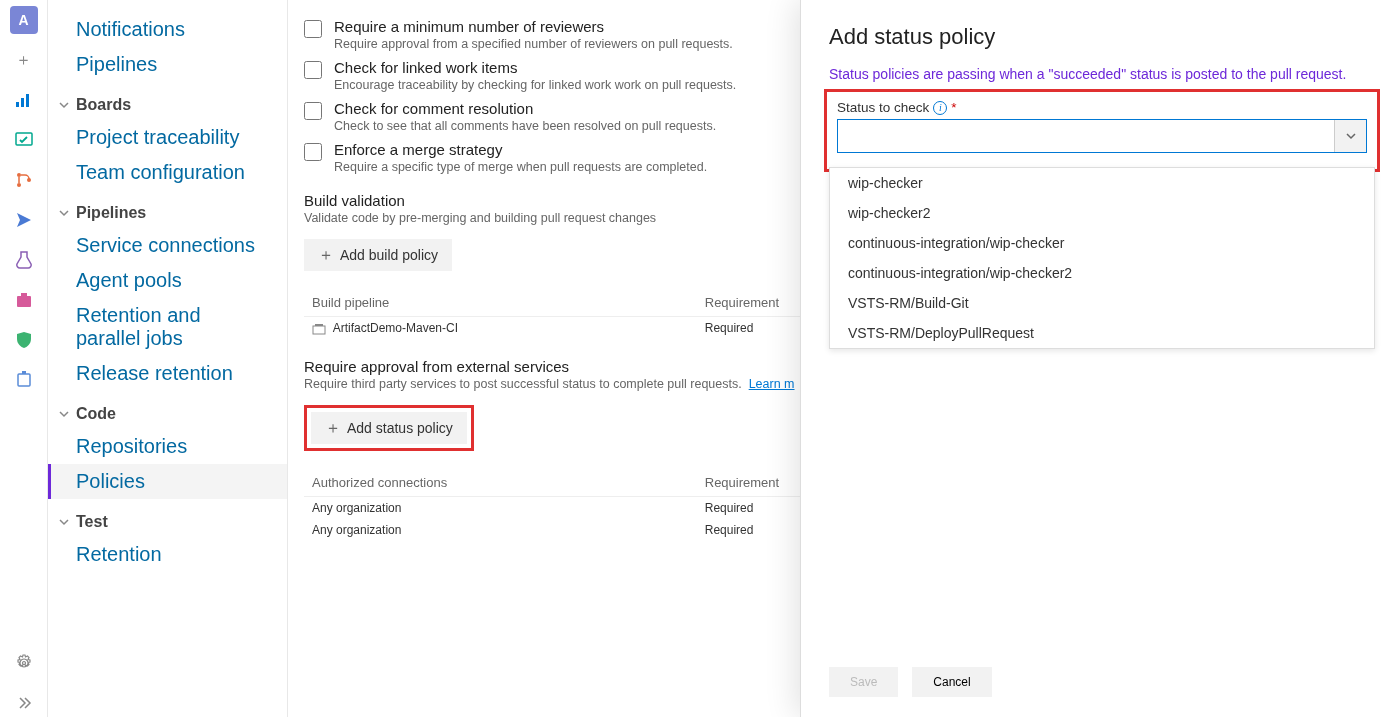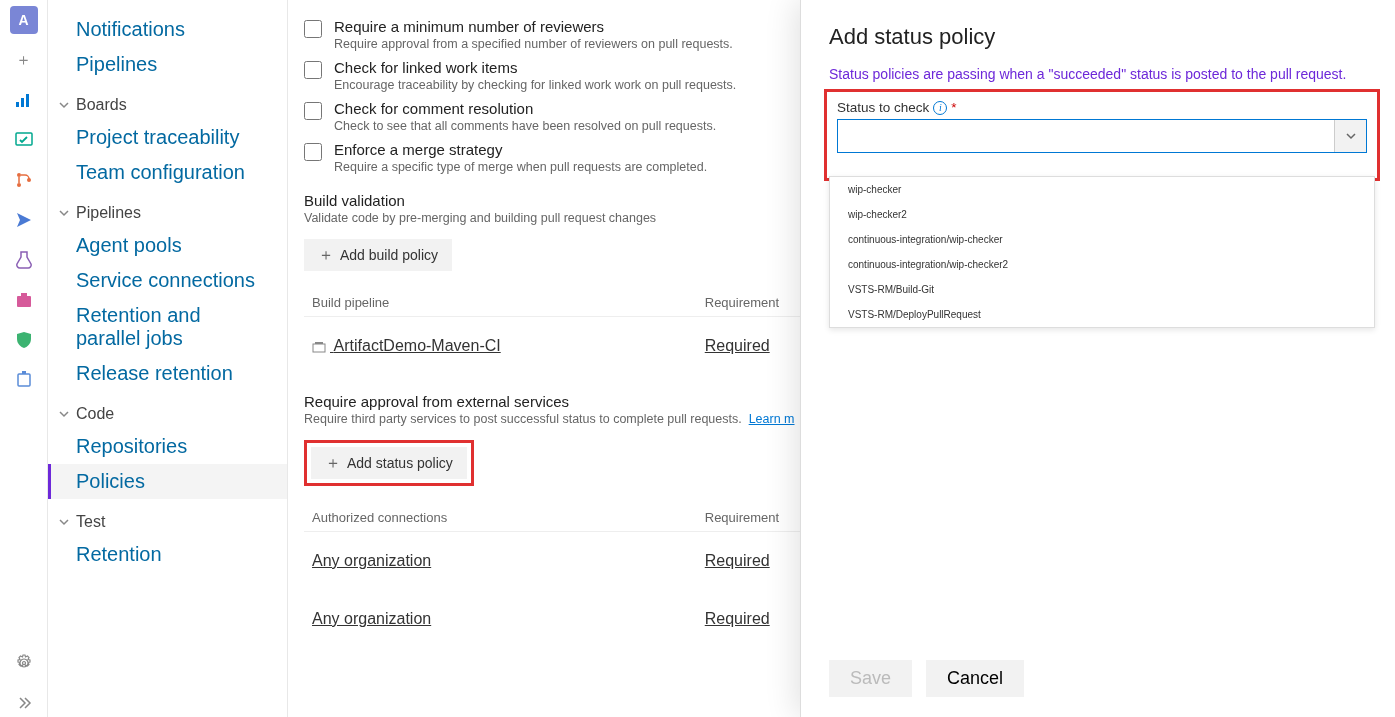--- a/index.html
+++ b/index.html
@@ -3,53 +3,53 @@
 <meta charset="utf-8">
 <style>
   * { box-sizing: border-box; }
   body { margin: 0; font-family: "Segoe UI", -apple-system, Helvetica, Arial, sans-serif; font-size: 14px; color: #333; background: #fff; overflow: hidden; }
   .app { display: flex; width: 1395px; height: 717px; position: relative; }
   .iconrail { width: 48px; border-right: 1px solid #e8e8e8; display: flex; flex-direction: column; align-items: center; padding-top: 6px; gap: 12px; }
   .iconrail .sq { width: 28px; height: 28px; border-radius: 4px; display:flex; align-items:center; justify-content:center; font-size:14px; }
   .iconrail .spacer { flex:1; }
   .settingsnav { width: 240px; border-right: 1px solid #e8e8e8; overflow-y:auto; padding: 12px 0 40px; }
   .settingsnav .item { padding: 6px 18px 6px 28px; color:#0369a1; cursor:pointer; font-size:20px; }
-  .settingsnav .grp { display:flex; align-items:center; gap:6px; padding: 14px 10px 6px 10px; color:#444; font-size:16px; }
+  .settingsnav .grp { display:flex; align-items:center; gap:6px; padding: 14px 10px 6px 10px; color:#444; font-size:16px;font-weight:bold; }
   .settingsnav .chev { width:12px; height:12px; color:#888; }
   .settingsnav .item.active { border-left: 3px solid #6d28d9; padding-left:25px; font-weight:400; background:#f4f4f4; }
   .main { flex:1; overflow:hidden; padding: 18px 0 0 16px; }
   .section-title { font-size:15px; color:#222; font-weight:400; }
   .section-desc { font-size:12.5px; color:#666; margin:2px 0 14px; }
   .chk { display:flex; gap:12px; margin-bottom: 8px; }
   .chk input[type=checkbox]{ width:18px; height:18px; margin:2px 0 0 0; accent-color:#0078d4; }
   .chk .t { font-size:15px; color:#222; }
   .chk .d { font-size:12.5px; color:#666; }
   .chk .body { display:flex; flex-direction:column; gap:2px; }
   .addbtn { display:inline-flex; align-items:center; gap:6px; border:none; background:#f2f2f2; color:#333; padding: 8px 14px; font-size:14px; cursor:pointer; }
   .tbl { margin-top:18px; width:100%; border-collapse: collapse; }
   .tbl th { text-align:left; font-weight:400; color:#666; font-size:13px; padding:6px 8px; border-bottom:1px solid #eee; }
-  .tbl td { padding:20px 8px; font-size:16px; color:#333; border-bottom: none; text-decoration: underline; }
+  .tbl td { padding:4px 8px; font-size:12px; color:#333; border-bottom: none; }
   .muted { color:#999; }
   .link { color:#0078d4; text-decoration:underline; cursor:pointer; }
   .highlight { outline: 3px solid #e03030; outline-offset: 2px; }
   .highlight-box { border: 3px solid #e03030; padding:4px; display:inline-block; }
   
   .panel { position:absolute; right:0; top:0; height:717px; width:595px; background:#fff; border-left:1px solid #ddd; box-shadow: -4px 0 30px rgba(0,0,0,.12); padding: 24px 20px 20px 28px; display:flex; flex-direction:column; }
   .panel-title { font-size:22px; font-weight:400; color:#222; margin-bottom:16px; }
   .panel-desc { font-size:14px; color:#6d28d9; margin-bottom:12px; }
-  .field { margin-bottom:15px; }
+  .field { margin-bottom:6px; }
   .lbl { font-size:13.5px; color:#333; display:flex; align-items:center; gap:4px; margin-bottom:4px; }
   .req { color:#c00; }
   .combo { width:100%; position:relative; }
   .combo-input { width:100%; height:34px; border:1px solid #0078d4; padding:0 34px 0 10px; font-size:14px; outline:none; }
   .combo-btn { position:absolute; right:1px; top:1px; width:32px; height:32px; background:#f2f2f2; border:none; border-left:1px solid #ccc; display:flex; align-items:center; justify-content:center; cursor:pointer; }
   .dropdown { border:1px solid #ddd; margin-top:0; background:#fff; box-shadow:0 2px 6px rgba(0,0,0,.1); }
-  .dropdown .opt { padding:7px 18px; font-size:10px; color:#333; cursor:pointer; }
+  .dropdown .opt { padding:7px 18px; font-size:14px; color:#333; cursor:pointer; }
   .panel-actions { margin-top:auto; display:flex; gap:14px; padding-top:16px;}
-  .btn { padding:7px 20px; font-size:18px; border:1px solid transparent; background:#f2f2f2; cursor:pointer; }
+  .btn { padding:7px 20px; font-size:12px; border:1px solid transparent; background:#f2f2f2; cursor:pointer; }
   .btn[disabled] { color:#bbb; cursor:default; }
   svg { display:block; }
   .info-icon { width:14px; height:14px; color:#0078d4; border:1px solid #0078d4; border-radius:50%; display:inline-flex; align-items:center; justify-content:center; font-size:10px; font-style:italic; font-family: Georgia, serif; }
   .plus { font-size:16px; color:#666; line-height:1; }
   .sectionblock { margin-top:18px; }
   .buildicon { width:14px;height:14px;display:inline-block;vertical-align:middle;margin-right:4px;color:#888; }
 </style>
 </head>
 <body>
 
@@ -133,22 +133,22 @@
     </div>
     <div class="item">Project traceability</div>
     <div class="item">Team configuration</div>
 
     <div class="grp">
       <svg class="chev" viewBox="0 0 12 12">
           <path d="M2 4 l4 4 4 -4" fill="none" stroke="currentColor" stroke-width="1.5"></path>
         </svg>
       <span>Pipelines</span>
     </div>
+    <div class="item">Service connections</div>
     <div class="item">Agent pools</div>
-    <div class="item">Service connections</div>
     <div class="item">Retention and parallel jobs</div>
     <div class="item">Release retention</div>
 
     <div class="grp">
       <svg class="chev" viewBox="0 0 12 12">
           <path d="M2 4 l4 4 4 -4" fill="none" stroke="currentColor" stroke-width="1.5"></path>
         </svg>
       <span>Code</span>
     </div>
     <div class="item">Repositories</div>

